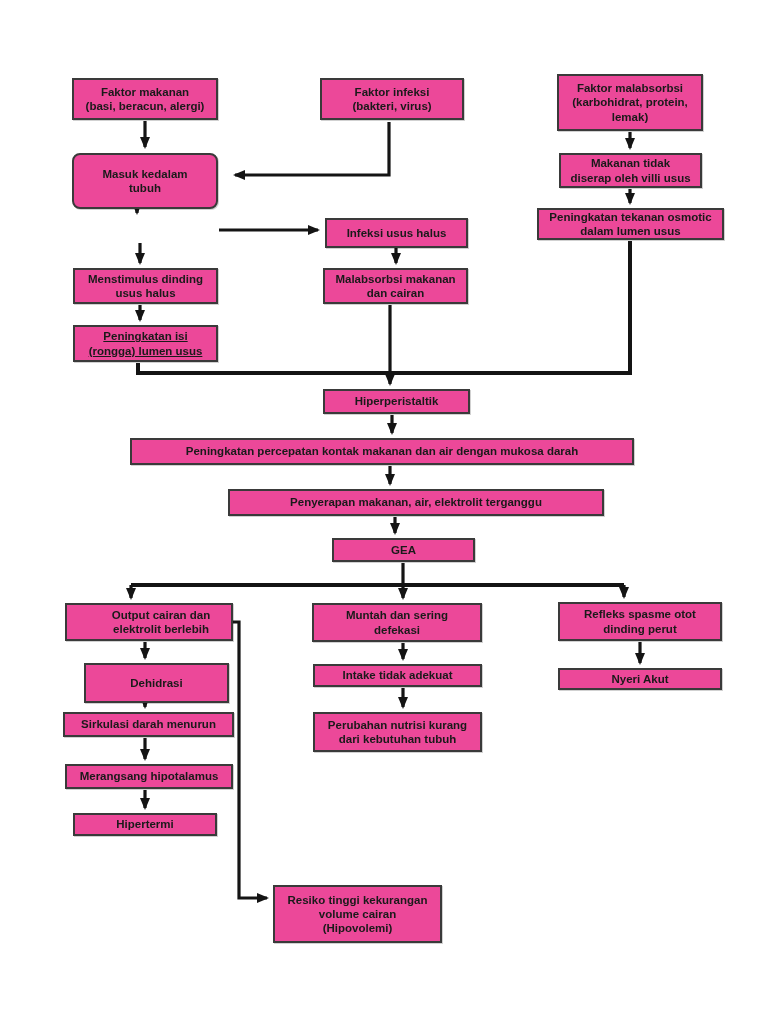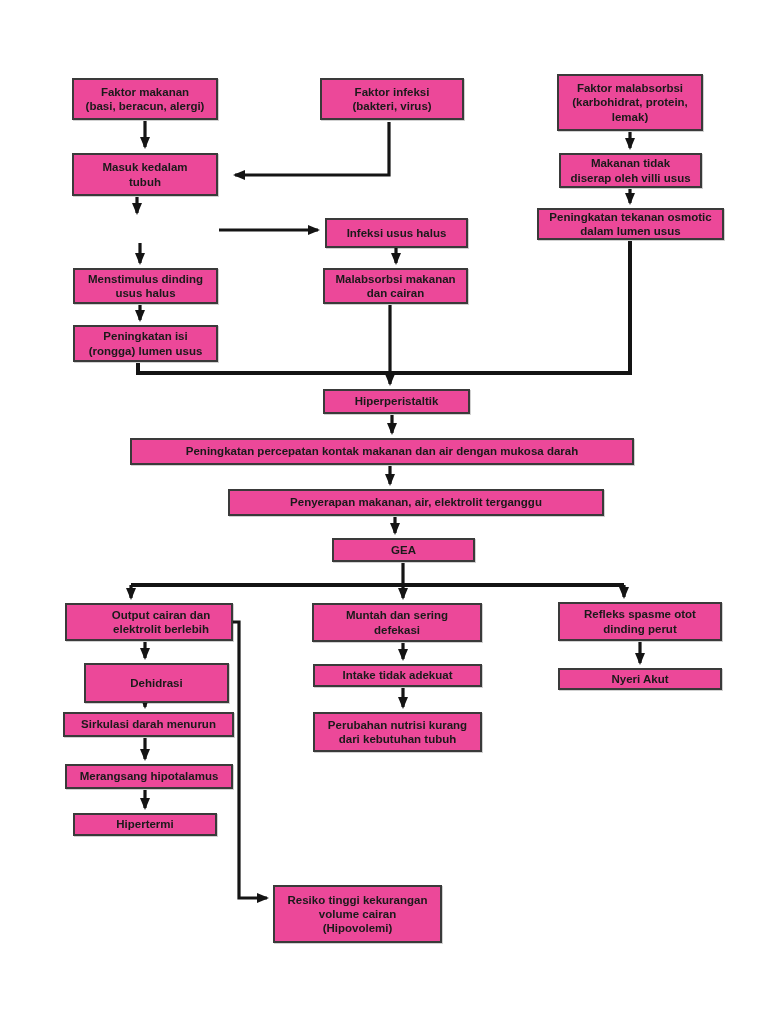--- a/index.html
+++ b/index.html
@@ -88,32 +88,32 @@
     </g>
   </svg>
 
   <div class="node" style="left:72px;top:78px;width:146px;height:42px;">Faktor makanan
 (basi, beracun, alergi)</div>
   <div class="node" style="left:320px;top:78px;width:144px;height:42px;">Faktor infeksi
 (bakteri, virus)</div>
   <div class="node" style="left:557px;top:74px;width:146px;height:57px;">Faktor malabsorbsi
 (karbohidrat, protein,
 lemak)</div>
-  <div class="node" style="left:72px;top:153px;width:146px;height:43px;">Masuk kedalam
+  <div class="node" style="left:72px;top:153px;width:146px;height:56px;border-radius:8px;">Masuk kedalam
 tubuh</div>
   <div class="node" style="left:559px;top:153px;width:143px;height:35px;">Makanan tidak
 diserap oleh villi usus</div>
   <div class="node" style="left:537px;top:208px;width:187px;height:32px;">Peningkatan tekanan osmotic
 dalam lumen usus</div>
   <div class="node" style="left:325px;top:218px;width:143px;height:30px;">Infeksi usus halus</div>
   <div class="node" style="left:73px;top:268px;width:145px;height:36px;">Menstimulus dinding
 usus halus</div>
   <div class="node" style="left:323px;top:268px;width:145px;height:36px;">Malabsorbsi makanan
 dan cairan</div>
-  <div class="node" style="left:73px;top:325px;width:145px;height:37px;">Peningkatan isi
+  <div class="node" style="left:73px;top:325px;width:145px;height:37px;text-decoration:underline;">Peningkatan isi
 (rongga) lumen usus</div>
   <div class="node" style="left:323px;top:389px;width:147px;height:25px;">Hiperperistaltik</div>
   <div class="node" style="left:130px;top:438px;width:504px;height:27px;">Peningkatan percepatan kontak makanan dan air dengan mukosa darah</div>
   <div class="node" style="left:228px;top:489px;width:376px;height:27px;">Penyerapan makanan, air, elektrolit terganggu</div>
   <div class="node" style="left:332px;top:538px;width:143px;height:24px;">GEA</div>
   <div class="node" style="left:65px;top:603px;width:168px;height:38px;padding-left:27px;">Output cairan dan
 elektrolit berlebih</div>
   <div class="node" style="left:312px;top:603px;width:170px;height:39px;">Muntah dan sering
 defekasi</div>
   <div class="node" style="left:558px;top:602px;width:164px;height:39px;">Refleks spasme otot

